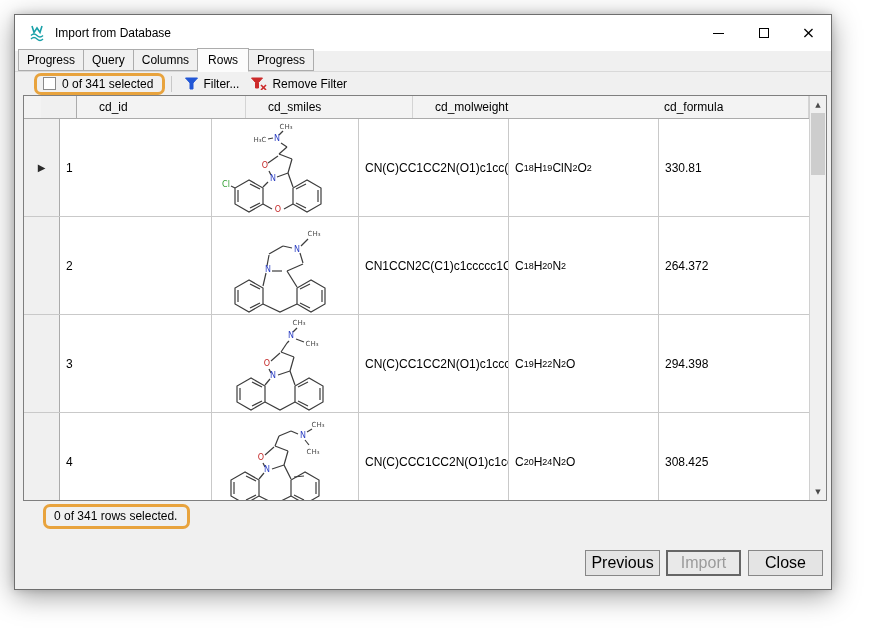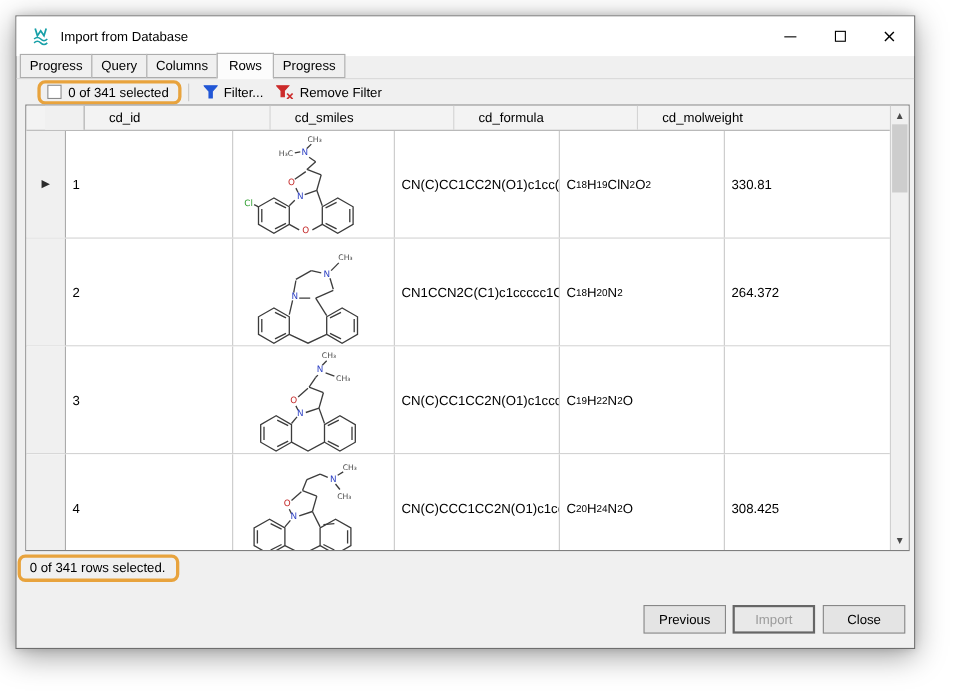--- a/index.html
+++ b/index.html
@@ -44,25 +44,25 @@
   .row-pointer { font-size:10px; color:#2b2b2b; font-family:"DejaVu Sans",sans-serif; }
   .w-rowhead { width:36px; } .w-id { width:152px; } .w-struct { width:147px; }
   .w-smiles { width:150px; } .w-formula { width:150px; } .w-mw { flex:1; border-right:none; }
   sub { font-size:9px; }
   
   .vscroll { position:absolute; top:0; right:0; bottom:0; width:17px; background:#f0f0f0; border-left:1px solid #d0d0d0; }
   .sbtn { position:absolute; left:0; right:0; height:17px; display:flex; align-items:center; justify-content:center; font-size:7px; color:#4a4a4a; font-family:"DejaVu Sans",sans-serif; }
   .sbtn.up { top:0; } .sbtn.down { bottom:0; }
   .sthumb { position:absolute; left:1px; right:1px; top:17px; height:62px; background:#cdcdcd; }
   
-  .statusbar { position:absolute; left:0; top:486px; right:0; height:30px; display:flex; align-items:center; }
+  .statusbar { position:absolute; left:0; top:486px; right:0; height:30px; display:flex; align-items:center;padding-left:27px; }
   .status-box { margin-left:1px; border:3px solid #e8a33d; border-radius:7px; padding:2px 10px 3px 8px; font-size:12px; white-space:nowrap; }
   
   .btn { position:absolute; top:535px; width:75px; height:26px; background:#e4e4e4; border:1px solid #878787;
-         font-size:12px; display:flex; align-items:center; justify-content:center; font-family:inherit; }
+         font-size:16px; display:flex; align-items:center; justify-content:center; font-family:inherit; }
   .btn.previous { left:570px; }
   .btn.import  { left:651px; color:#9b9b9b; border:2px solid #666; background:#e9e9e9; }
   .btn.close   { left:733px; }
   
   .struct-svg { display:block; }
   .struct-svg polygon, .struct-svg polyline, .struct-svg line, .struct-svg path { fill:none; stroke:#3c3c3c; stroke-width:1.2; }
   .struct-svg text { font-size:8px; font-family:"DejaVu Sans",sans-serif; text-anchor:middle; stroke:none; }
   .struct-svg text.small { font-size:7px; fill:#4a4a4a; }
   .atom-n { fill:#3144c4; } .atom-o { fill:#c42a2a; } .atom-cl { fill:#2f9e2f; }
 </style>
@@ -119,22 +119,22 @@
       </svg>
       <span>Remove Filter</span>
     </div>
   </div>
 
   <div class="grid">
     <div class="grid-header">
       <div class="hcell corner w-rowhead"></div>
       <div class="hcell w-id">cd_id</div>
       <div class="hcell w-smiles">cd_smiles</div>
+      <div class="hcell w-mw">cd_molweight</div>
       <div class="hcell w-formula">cd_formula</div>
-      <div class="hcell w-mw">cd_molweight</div>
     </div>
 
     <div class="row">
       <div class="cell rowhead w-rowhead">
         <span class="row-pointer">▶</span>
       </div>
       <div class="cell w-id">1</div>
       <div class="cell structure w-struct">
         <svg class="struct-svg" width="140" height="96" viewBox="0 0 140 96">
           <polygon points="34,60 20,68 20,84 34,92 48,84 48,68"></polygon>
@@ -233,20 +233,21 @@
           <line x1="81" y1="23" x2="89" y2="26"></line>
           <text class="small" x="84" y="9">CH₃</text>
           <text class="small" x="97" y="30">CH₃</text>
           <text class="atom-n" x="76" y="22">N</text>
           <text class="atom-o" x="52" y="50">O</text>
           <text class="atom-n" x="58" y="62">N</text>
         </svg>
       </div>
       <div class="cell w-smiles">CN(C)CC1CC2N(O1)c1cccc…</div>
       <div class="cell w-formula">C<sub>19</sub>H<sub>22</sub>N<sub>2</sub>O</div>
+      <div class="cell w-mw">294.398</div>
     </div>
 
     <div class="row">
       <div class="cell rowhead w-rowhead"></div>
       <div class="cell w-id">4</div>
       <div class="cell structure w-struct">
         <svg class="struct-svg" width="140" height="96" viewBox="0 0 140 96">
           <polygon points="30,58 16,66 16,82 30,90 44,82 44,66"></polygon>
           <line x1="19" y1="68" x2="19" y2="80"></line>
             <line x1="31" y1="86" x2="41" y2="81"></line>

